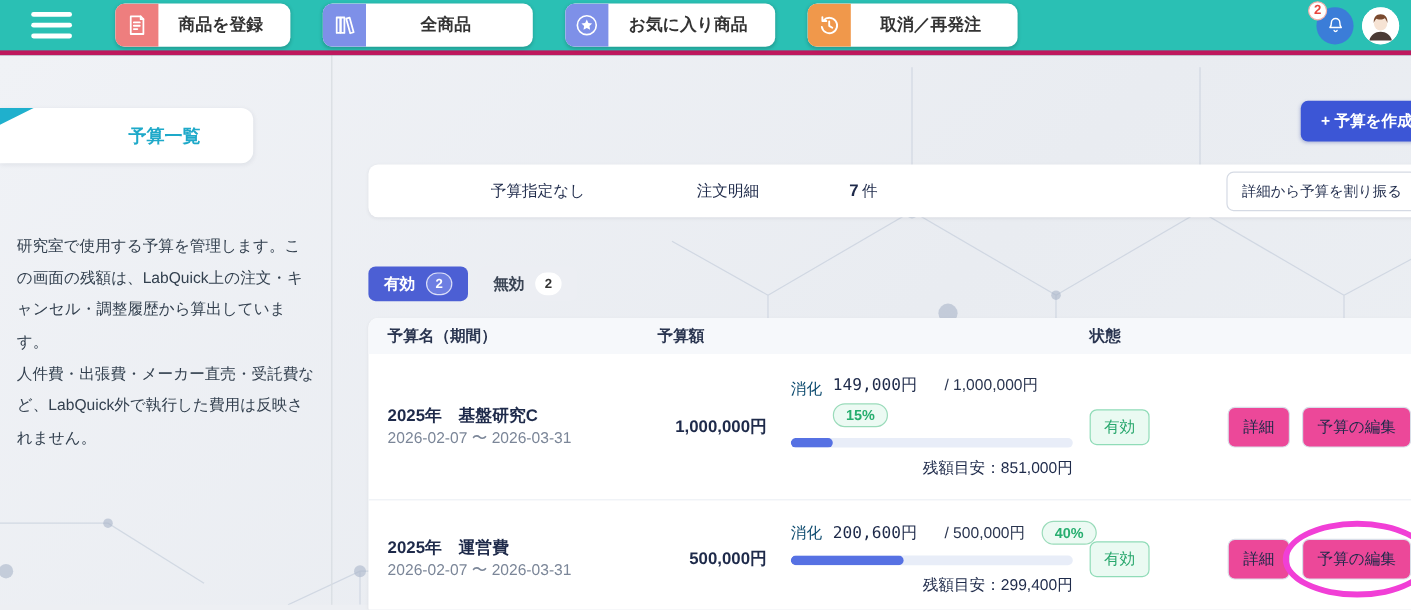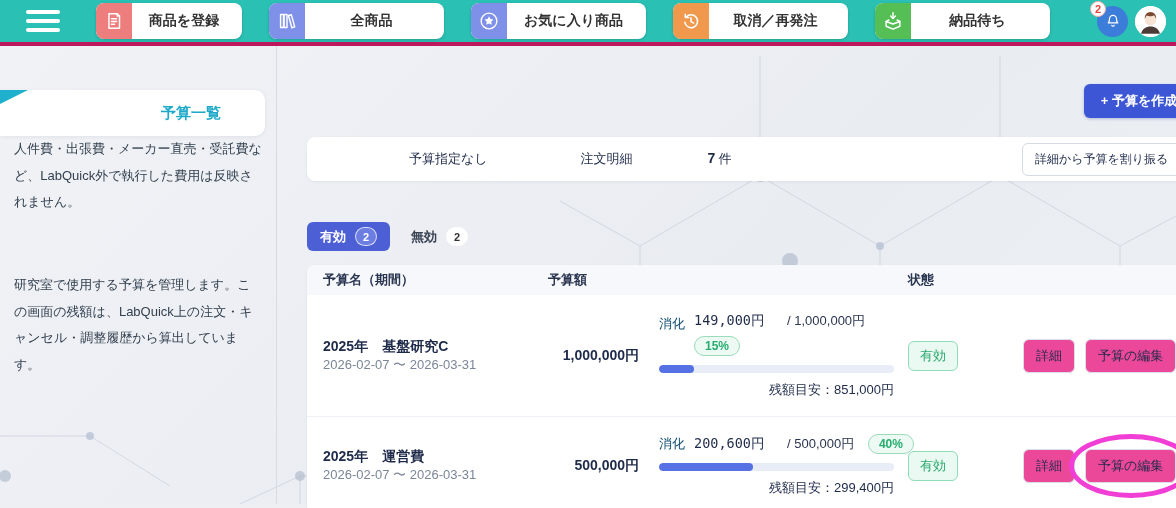--- a/index.html
+++ b/index.html
@@ -22,21 +22,21 @@
   .notif-badge { position:absolute; top:-5px; left:-7px; min-width:16px; height:16px; background:#fff; color:#e8453c; border:1px solid #f3b0ab; border-radius:50%; font-size:11px; font-weight:bold; display:flex; align-items:center; justify-content:center; }
   .avatar { width:31px; height:31px; border-radius:50%; overflow:hidden; background:#fff; cursor:pointer; }
   .avatar svg { width:100%; height:100%; }
 
   
   .content { position:relative; display:flex; height:458px; background:linear-gradient(135deg,#f0f2f6 0%,#e9ecf1 60%,#eceff3 100%); }
   .bg-pattern { position:absolute; inset:0; pointer-events:none; z-index:0; }
 
   
   .sidebar { position:relative; z-index:1; width:277px; flex:0 0 277px; border-right:1px solid #d8dce2; }
-  .sidebar-card { margin-top:44px; width:265px; height:46px; background:#fff; border-radius:0 10px 10px 0; position:relative; display:flex; align-items:center; justify-content:flex-end; padding-right:44px; box-shadow:0 1px 4px rgba(20,30,60,.07); cursor:pointer; }
+  .sidebar-card { margin-top:44px; width:211px; height:46px; background:#fff; border-radius:0 10px 10px 0; position:relative; display:flex; align-items:center; justify-content:flex-end; padding-right:44px; box-shadow:0 1px 4px rgba(20,30,60,.07); cursor:pointer; }
   .corner-accent { position:absolute; top:0; left:0; width:0; height:0; border-top:14px solid #1fb0cd; border-right:28px solid transparent; }
   .sidebar-title { color:#1ea9c9; font-size:15px; font-weight:bold; }
   .sidebar-desc { margin:0; padding:0 14px; font-size:13px; line-height:2.05; color:#33404f; }
   .sidebar-desc.firstp { margin-top:56px; }
 
   
   .main { position:relative; z-index:1; flex:1; padding:0 38px 0 30px; }
   .create-row { display:flex; justify-content:flex-end; margin-top:38px; }
   .create-btn { background:#3c56d6; color:#fff; font-family:inherit; font-size:13px; font-weight:bold; border:none; border-radius:6px; padding:8px 17px; cursor:pointer; box-shadow:0 1px 3px rgba(40,60,160,.3); }
 
@@ -127,31 +127,20 @@
     <button class="tb-btn">
       <span class="tb-icon" style="background:#f0984b">
         <svg viewBox="0 0 24 24" fill="none" stroke="#fff" stroke-width="1.7" stroke-linecap="round" stroke-linejoin="round">
           <path d="M5.3 13.5a7 7 0 1 0 1.6-5.8"></path>
           <path d="M5.8 4.6v3.6h3.6"></path>
           <path d="M12 8.6v4l2.8 1.7"></path>
         </svg>
       </span>
       <span class="tb-label">取消／再発注</span>
     </button>
-    <button class="tb-btn">
-      <span class="tb-icon" style="background:#55bf55">
-        <svg viewBox="0 0 24 24" fill="none" stroke="#fff" stroke-width="1.6" stroke-linecap="round" stroke-linejoin="round">
-          <path d="M12 3v6"></path>
-            <path d="M9.4 6.6L12 9.2l2.6-2.6"></path>
-          <path d="M4.5 12.5l7.5 2.8 7.5-2.8v5.2L12 20.8l-7.5-3.1z"></path>
-          <path d="M4.5 12.5l3-1.6M19.5 12.5l-3-1.6"></path>
-        </svg>
-      </span>
-      <span class="tb-label">納品待ち</span>
-    </button>
   </nav>
   <div class="tb-right">
     <div class="bell-wrap">
       <span class="notif-badge">2</span>
       <svg viewBox="0 0 24 24" fill="none" stroke="#fff" stroke-width="1.6" stroke-linecap="round" stroke-linejoin="round">
         <path d="M12 4.5a4.7 4.7 0 0 1 4.7 4.7c0 3.2.8 4.5 1.6 5.4H5.7c.8-.9 1.6-2.2 1.6-5.4A4.7 4.7 0 0 1 12 4.5z"></path>
         <path d="M10.4 17.8a1.7 1.7 0 0 0 3.2 0"></path>
       </svg>
     </div>
     <div class="avatar">
@@ -194,22 +183,22 @@
       <circle cx="520" cy="445" r="4"></circle>
       <circle cx="5" cy="430" r="6"></circle>
     </g>
   </svg>
 
   <aside class="sidebar">
     <div class="sidebar-card">
       <span class="corner-accent"></span>
       <span class="sidebar-title">予算一覧</span>
     </div>
+    <p class="sidebar-desc firstp">研究室で使用する予算を管理します。この画面の残額は、LabQuick上の注文・キャンセル・調整履歴から算出しています。</p>
     <p class="sidebar-desc">人件費・出張費・メーカー直売・受託費など、LabQuick外で執行した費用は反映されません。</p>
-    <p class="sidebar-desc firstp">研究室で使用する予算を管理します。この画面の残額は、LabQuick上の注文・キャンセル・調整履歴から算出しています。</p>
   </aside>
 
   <main class="main">
 
     <div class="create-row">
       <button class="create-btn">+ 予算を作成</button>
     </div>
 
     <div class="summary-card">
       <span class="sum-label1">予算指定なし</span>

